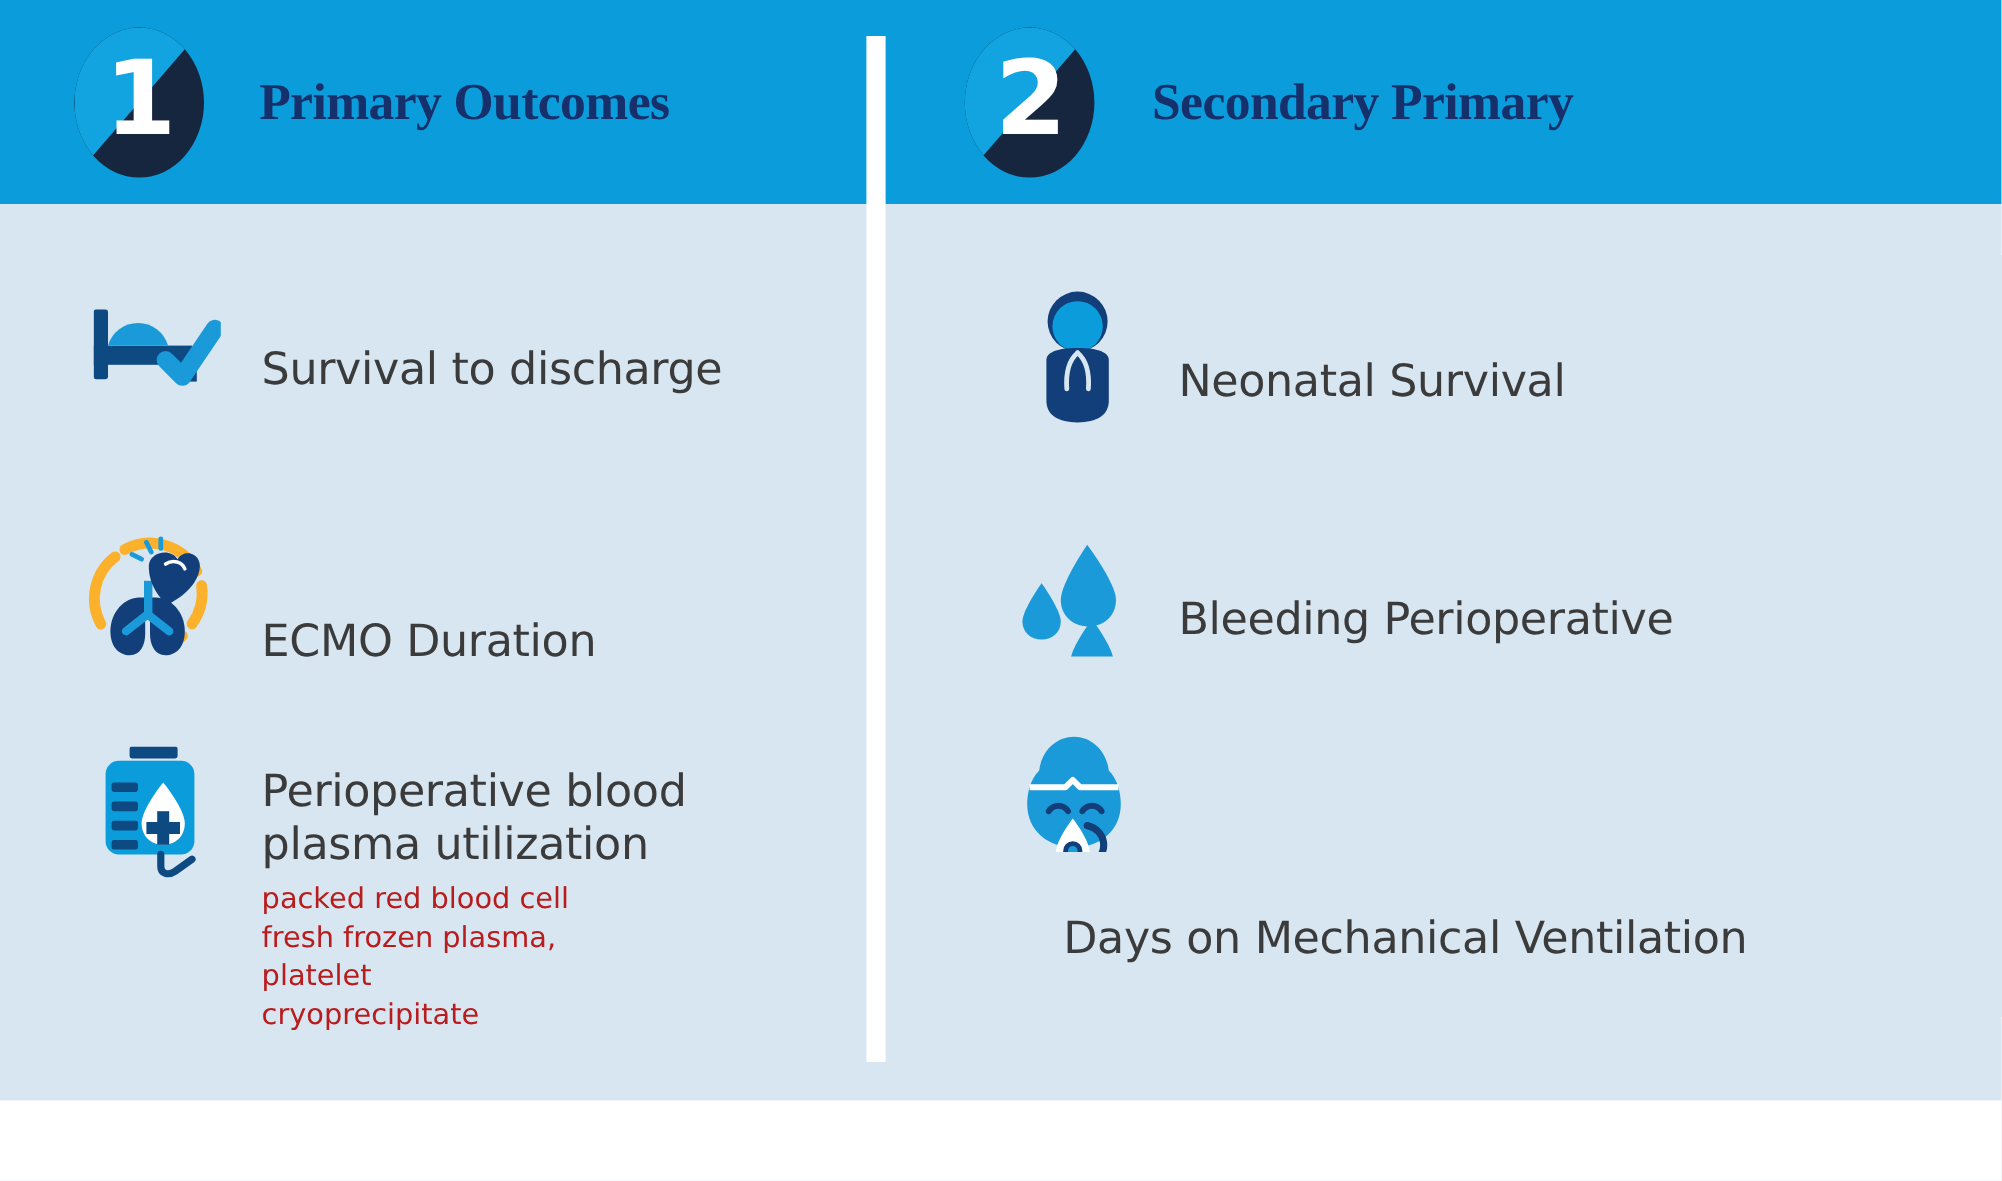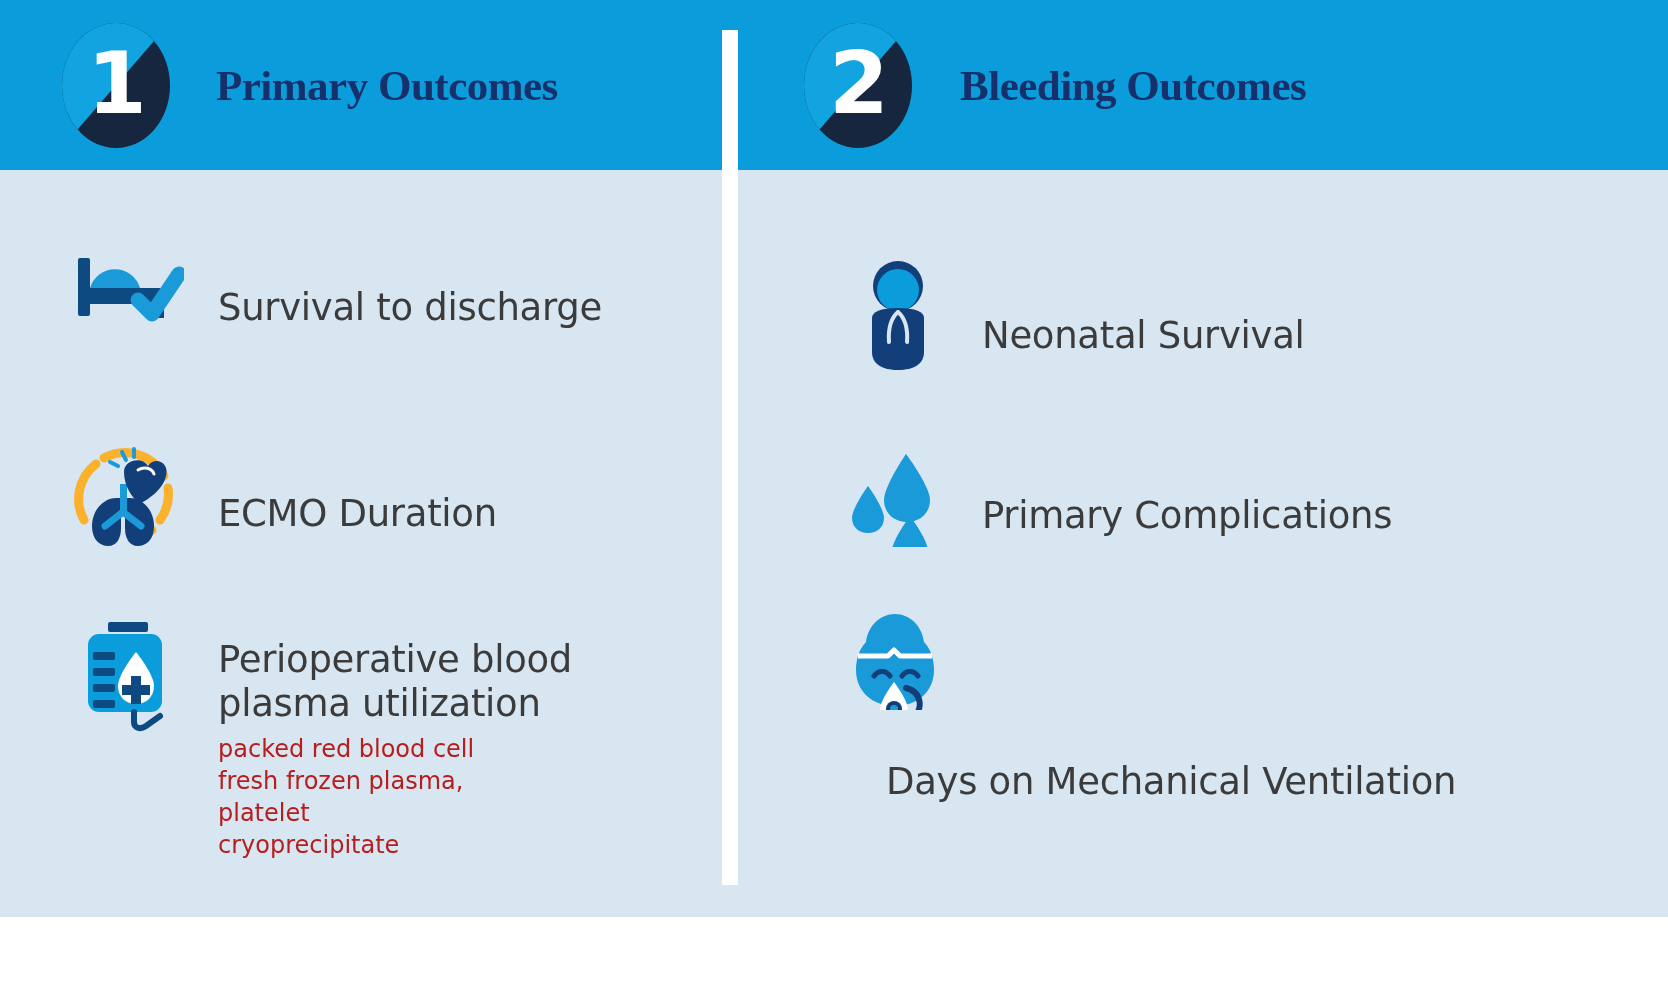--- a/index.html
+++ b/index.html
@@ -84,30 +84,30 @@
     color:#b91c1c;font-size:24px;line-height:1.33;margin-top:9px;
     font-family:"DejaVu Sans", sans-serif;
     white-space:pre-line;
   }
 
   
   #row-survival{left:78px;top:82px;}
   #row-survival .icon-box{width:106px;height:70px;}
   #row-survival .txt-wrap{margin-left:34px;margin-top:10px;}
 
-  #row-ecmo{left:60px;top:262px;}
+  #row-ecmo{left:60px;top:262px;align-items:flex-end;}
   #row-ecmo .icon-box{width:130px;height:125px;}
   #row-ecmo .txt-wrap{margin-left:28px;margin-top:36px;}
 
   #row-blood{left:74px;top:452px;}
   #row-blood .icon-box{width:112px;height:110px;}
   #row-blood .txt-wrap{margin-left:32px;margin-top:-8px;}
 
   
-  #row-neonatal{left:120px;top:90px;}
+  #row-neonatal{left:120px;top:72px;}
   #row-neonatal .icon-box{width:80px;height:112px;}
   #row-neonatal .txt-wrap{margin-left:44px;margin-top:30px;}
 
   #row-bleeding{left:112px;top:272px;}
   #row-bleeding .icon-box{width:92px;height:105px;}
   #row-bleeding .txt-wrap{margin-left:40px;margin-top:28px;}
 
   #row-vent{left:110px;top:440px;flex-direction:column;}
   #row-vent .icon-box{width:94px;height:100px;}
   #row-vent .txt-wrap{margin-left:38px;margin-top:26px;}
@@ -127,21 +127,21 @@
       <div class="badge-num">1</div>
     </div>
     <div class="head-title">Primary Outcomes</div>
   </div>
 
   <div class="col-head right">
     <div class="badge right">
       <div class="badge-bg"></div>
       <div class="badge-num">2</div>
     </div>
-    <div class="head-title">Bleeding Outcomes</div>
+    <div class="head-title">Secondary Primary</div>
   </div>
 
   <div class="divider"></div>
 
   <div class="col left">
 
     <div class="row" id="row-survival">
       <div class="icon-box">
         <svg width="106" height="70" viewBox="0 0 106 70">
 
@@ -244,21 +244,21 @@
 
     <div class="row" id="row-bleeding">
       <div class="icon-box">
         <svg width="92" height="105" viewBox="0 0 92 105">
           <path d="M56 12 C56 12 80 44 80 58 C80 71 70 80 57 80 C44 80 34 71 34 58 C34 44 56 12 56 12 Z" fill="#1a9ad9"></path>
           <path d="M18 44 C18 44 34 66 34 76 C34 85 27 91 18 91 C9 91 2 85 2 76 C2 66 18 44 18 44 Z" fill="#1a9ad9"></path>
           <path d="M60 74 C60 74 78 98 78 109 C78 119 70 126 60 126 C50 126 42 119 42 109 C42 98 60 74 60 74 Z" fill="#1a9ad9"></path>
         </svg>
       </div>
       <div class="txt-wrap">
-        <div class="row-text">Primary Complications</div>
+        <div class="row-text">Bleeding Perioperative</div>
       </div>
     </div>
 
     <div class="row" id="row-vent">
       <div class="icon-box">
         <svg width="94" height="100" viewBox="0 0 94 100">
 
           <path d="M47 4 C32 4 20 16 18 32 C10 40 8 52 8 60 C8 82 25 96 47 96 C69 96 86 82 86 60 C86 52 84 40 76 32 C74 16 62 4 47 4 Z" fill="#1a9ad9"></path>
 
           <path d="M10 46 L40 46 L46 40 L52 46 L84 46" stroke="#ffffff" stroke-width="5" fill="none" stroke-linejoin="round"></path>

